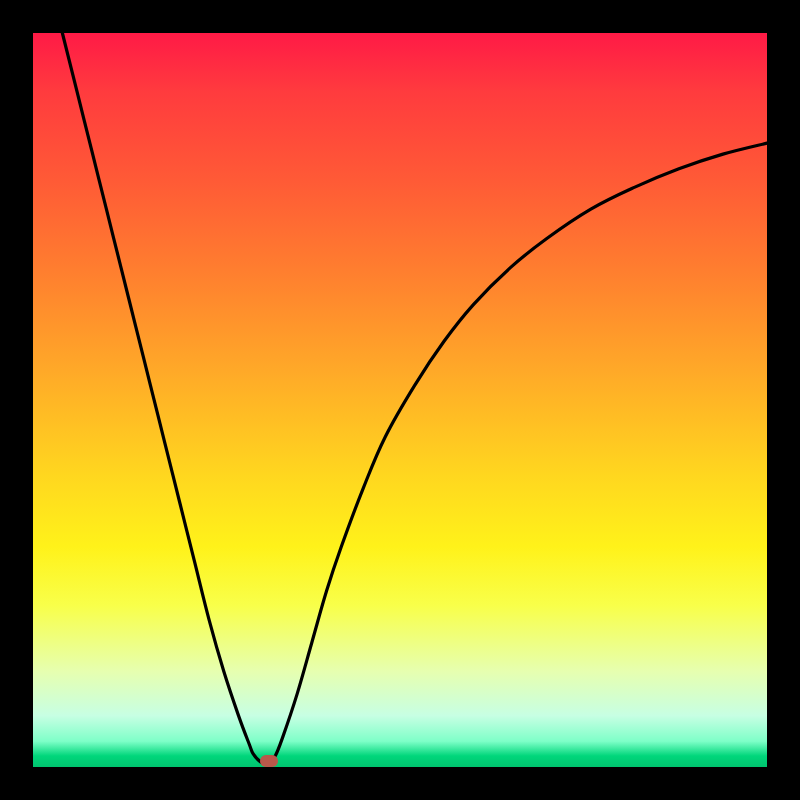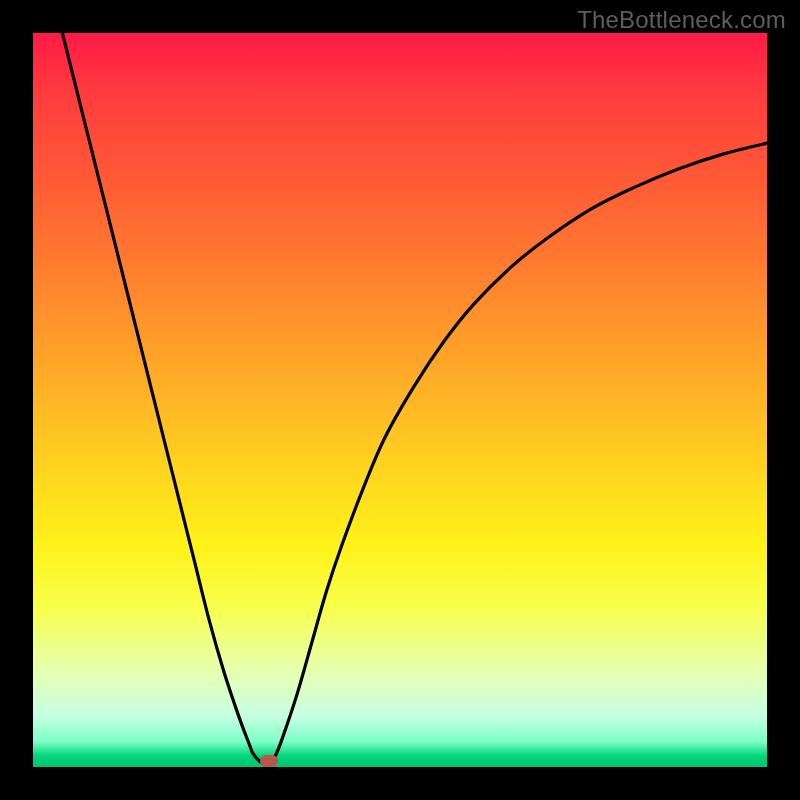--- a/index.html
+++ b/index.html
@@ -65,21 +65,20 @@
     width: 18px;
     height: 12px;
     background: #b8584a;
     border-radius: 6px;
   }
 </style>
 </head>
 <body>
 
 <div class="frame">
-  <div class="watermark">TheBottleneck.com</div>
 
   <div class="plot">
     <svg class="curve" viewBox="0 0 734 734">
       <path id="curve-left" fill="none" stroke="#000" stroke-width="3.2" stroke-linecap="round" d="M 29.36 0 C 32.0024 10.569600000000005, 38.7552 37.58080000000002, 44.04 58.72000000000003 C 49.324799999999996 79.85920000000004, 53.435199999999995 96.30080000000007, 58.72 117.44000000000005 C 64.0048 138.57920000000004, 68.1152 155.02079999999998, 73.4 176.15999999999997 C 78.68480000000001 197.29919999999996, 82.7952 213.74079999999992, 88.08 234.87999999999994 C 93.3648 256.01919999999996, 97.4752 272.4608, 102.76 293.6 C 108.04480000000001 314.73920000000004, 112.1552 331.1808, 117.44 352.32 C 122.7248 373.4592, 126.8352 389.9008, 132.12 411.04 C 137.4048 432.17920000000004, 141.51520000000002 448.6208, 146.8 469.76 C 152.0848 490.8992, 156.1952 507.3408, 161.48 528.48 C 166.76479999999998 549.6192, 170.8752 567.3820000000001, 176.16 587.2 C 181.4448 607.018, 185.5552 621.4044, 190.84 638.58 C 196.1248 655.7556000000001, 200.8958 669.408, 205.52 682.62 C 210.1442 695.832, 213.8876 705.10976, 216.53 711.98 C 219.1724 718.85024, 218.2182 717.74924, 220.2 720.788 C 222.18179999999998 723.82676, 224.89759999999998 726.8802, 227.54 728.862 C 230.1824 730.8438, 233.5588 731.2695199999999, 234.88 731.798"></path>
       <path id="curve-right" fill="none" stroke="#000" stroke-width="3.2" stroke-linecap="round" d="M 234.88 731.798 C 236.2012 730.21256, 239.5776 727.87844, 242.22 722.99 C 244.8624 718.1015600000001, 245.59640000000002 715.8702, 249.56000000000003 704.64 C 253.52360000000004 693.4098, 258.9552 677.7756, 264.24 660.6 C 269.5248 643.4244, 273.6352 627.7168, 278.92 609.22 C 284.20480000000003 590.7232, 288.3152 575.0156000000001, 293.6 557.84 C 298.88480000000004 540.6644, 301.674 532.2968, 308.28 513.8 C 314.88599999999997 495.30319999999995, 322.3728 474.89799999999997, 330.3 455.08 C 338.22720000000004 435.262, 343.0716 422.1968, 352.32 403.7 C 361.5684 385.2032, 371.1104 369.49559999999997, 381.68 352.32 C 392.2496 335.1444, 400.47040000000004 322.81320000000005, 411.04 308.28000000000003 C 421.6096 293.7468, 428.50919999999996 284.792, 440.4 271.58 C 452.2908 258.368, 463.88800000000003 246.77079999999995, 477.1 234.87999999999994 C 490.312 222.98919999999993, 499.26679999999993 216.08959999999996, 513.8 205.51999999999998 C 528.3331999999999 194.9504, 541.9856 185.40839999999997, 557.84 176.15999999999997 C 573.6944000000001 166.91159999999996, 586.0256 161.40659999999997, 601.88 154.14 C 617.7343999999999 146.8734, 630.0656 141.73540000000008, 645.92 135.79000000000008 C 661.7743999999999 129.84460000000007, 674.1055999999999 125.73420000000003, 689.9599999999999 121.11000000000001 C 705.8144 116.4858, 726.0728 112.08180000000002, 734 110.10000000000002"></path>
     </svg>
     <div class="marker" id="marker" style="left: 227.348px; top: 722.128px;"></div>
   </div>
 </div>
 

